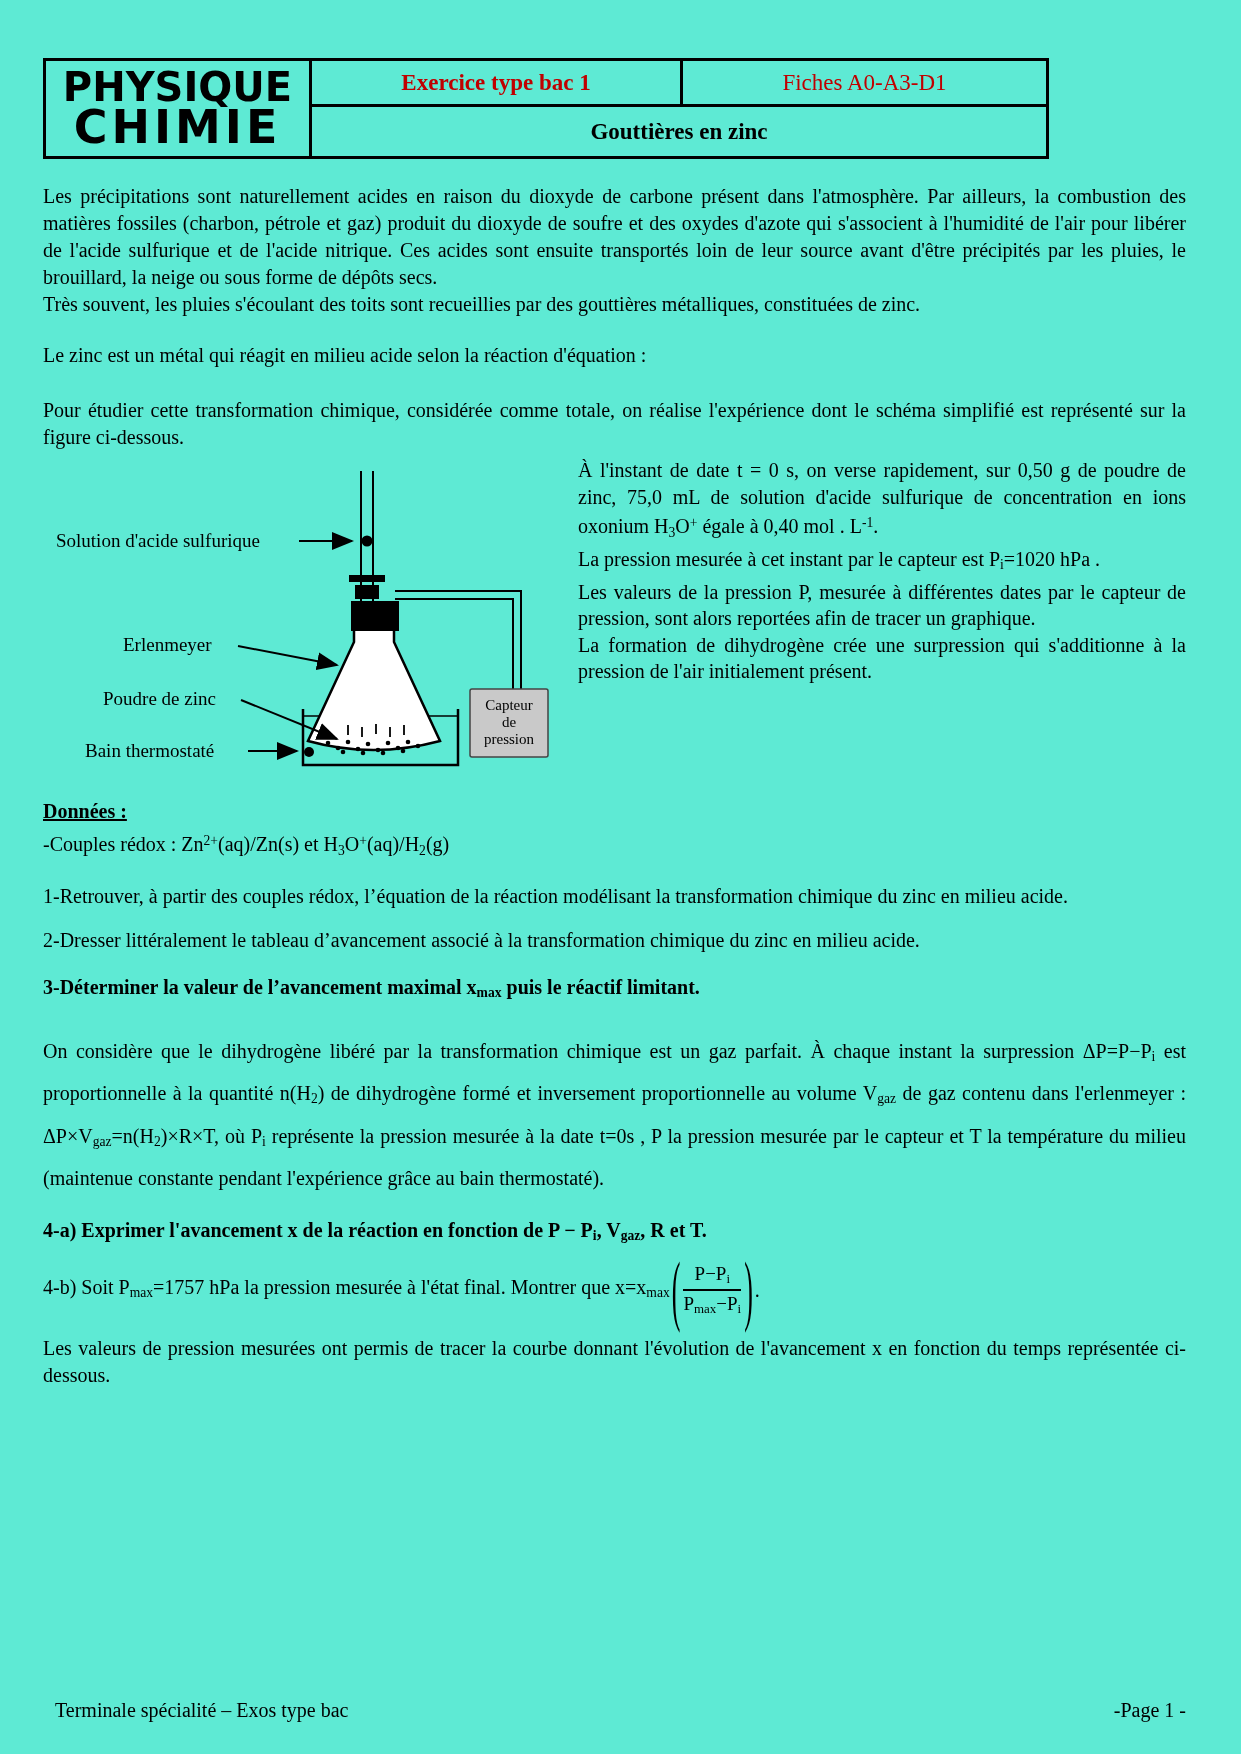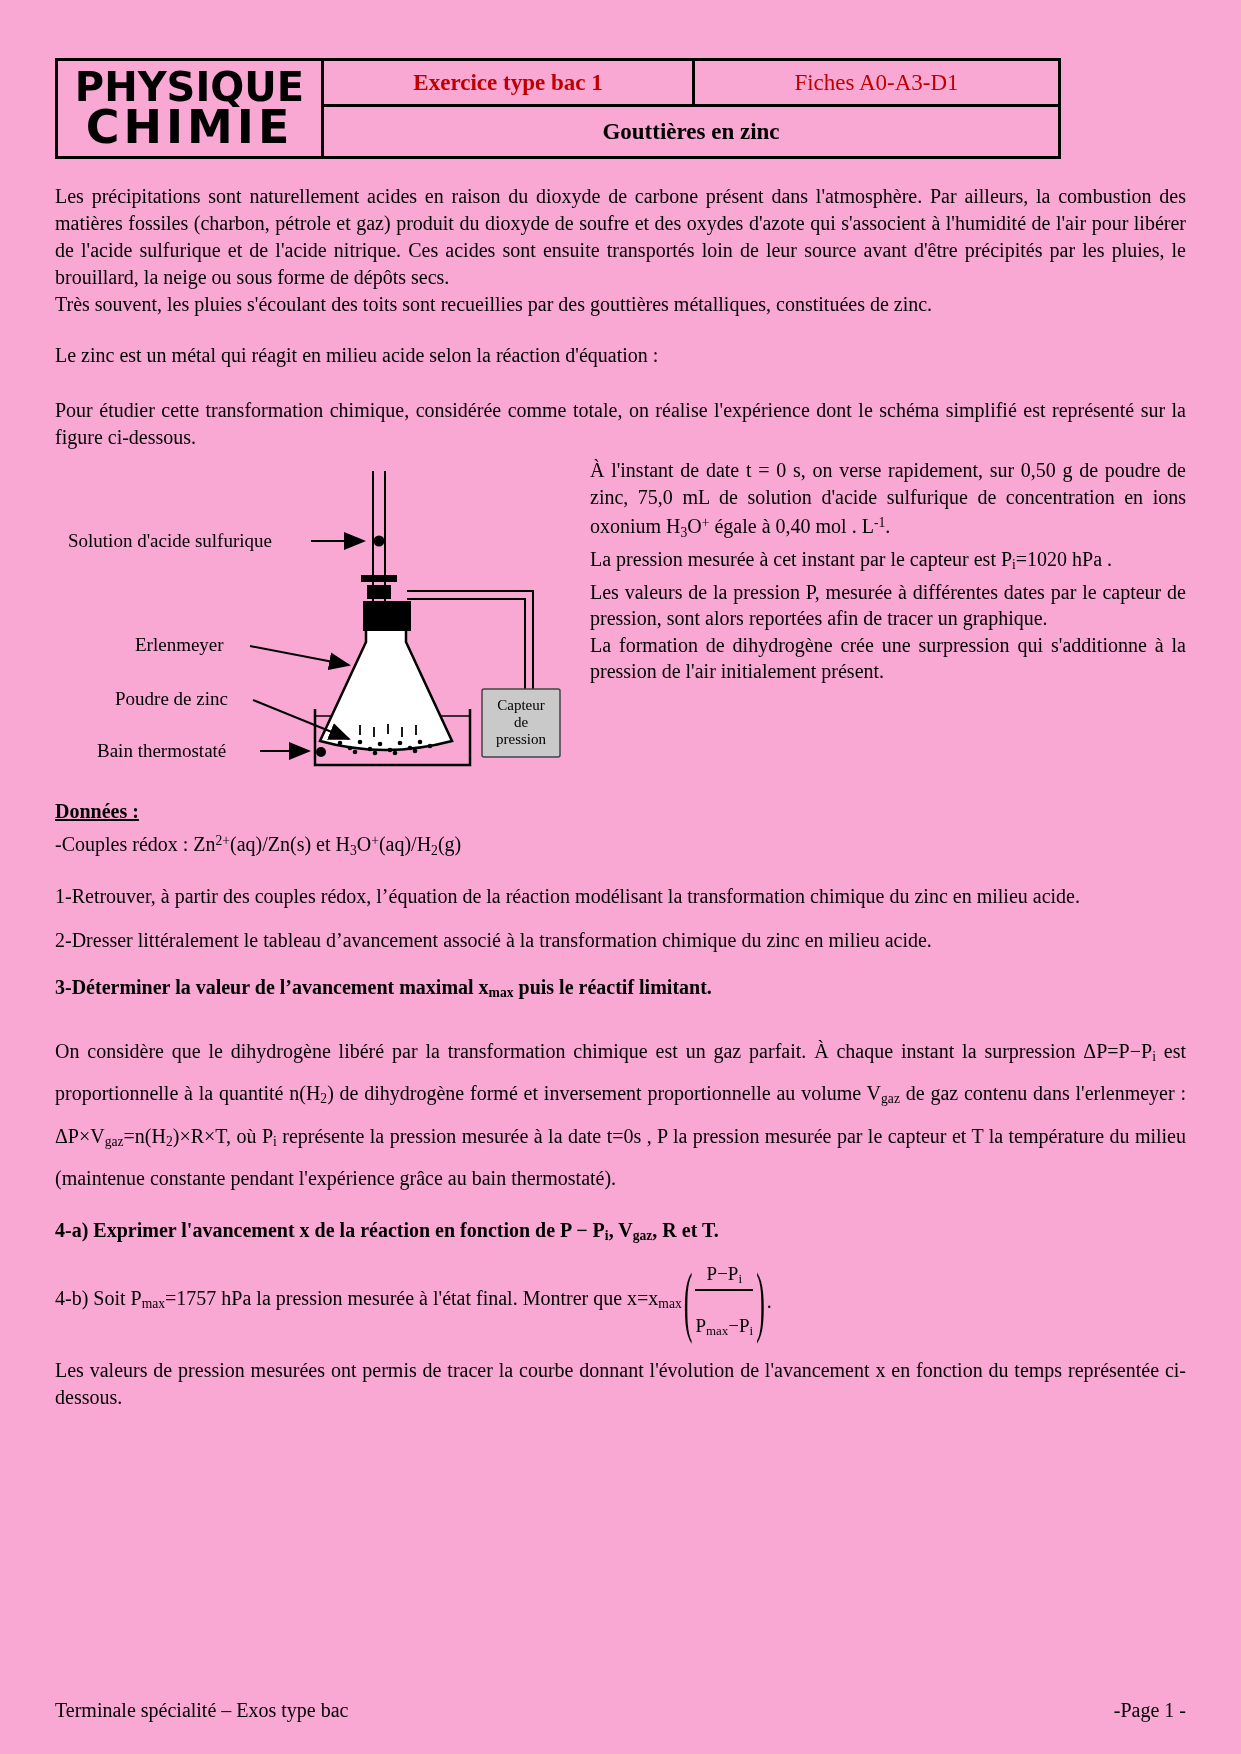--- a/index.html
+++ b/index.html
@@ -1,20 +1,20 @@
 <!DOCTYPE html>
 <html><head>
 <meta charset="utf-8">
 <style>
   * { margin:0; padding:0; box-sizing:border-box; }
   html,body { background:#888; }
   .page {
-    width:1241px; height:1754px; margin:0 auto; background:#f9a8d4; position:relative; overflow:hidden;
+    width:1241px; height:1754px; margin:0 auto; background:#5eead4; position:relative; overflow:hidden;
     font-family:"Liberation Serif","DejaVu Serif",serif; font-size:20px; color:#000;
-    padding:58px 55px 0 55px;
+    padding:58px 55px 0 43px;
   }
 
   
   .header-table { border-collapse:collapse; width:1003px; table-layout:fixed; }
   .header-table td { border:3px solid #000; }
   .logo-cell { width:266px; text-align:center; vertical-align:middle; padding:2px 0; }
   .logo { font-family:"DejaVu Sans","Liberation Sans",sans-serif; font-weight:bold; line-height:0.92; color:#000; }
   .logo-l1 { font-size:40px; letter-spacing:0px; }
   .logo-l2 { font-size:46px; letter-spacing:4px; }
   .title-cell { width:371px; text-align:center; vertical-align:middle; font-weight:bold; font-size:23px; height:46px; }
@@ -42,21 +42,21 @@
   
   .donnees-title { margin-top:20px; font-weight:bold; text-decoration:underline; line-height:28px; }
   .donnee-item { line-height:31px; text-align:left; }
 
   
   .q { margin-top:17px; }
   .math-line { line-height:32px;font-weight:bold; }
   .math-para { line-height:37px; }
 
   .q4b-row { margin-top:10px; display:flex; align-items:center; line-height:37px; }
-  .frac { display:inline-flex; flex-direction:column; text-align:center; line-height:1.3; font-size:19px; margin:0 1px;gap:22px; }
+  .frac { display:inline-flex; flex-direction:column; text-align:center; line-height:1.3; font-size:19px; margin:0 1px; }
   .frac .num { border-bottom:2px solid #000; padding:0 8px 1px 8px; }
   .frac .den { padding-top:1px; }
   .bigparen { display:inline-block; font-size:26px; transform:scaleY(3.0); padding:0 2px; font-weight:400; }
 
   
   .footer { position:absolute; left:55px; right:55px; bottom:32px; display:flex; justify-content:space-between; font-size:20px; }
 </style>
 </head>
 <body>
 

